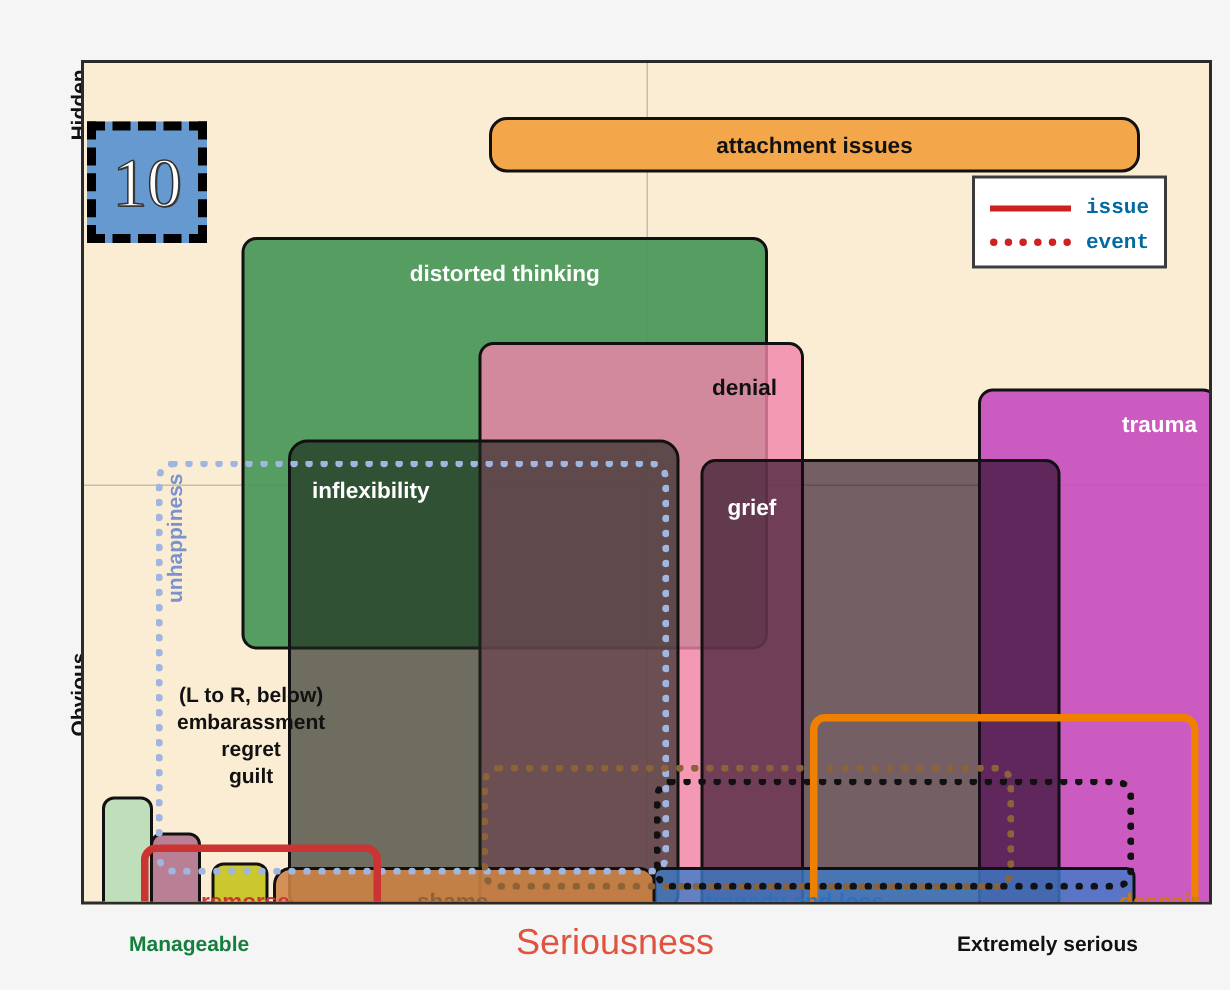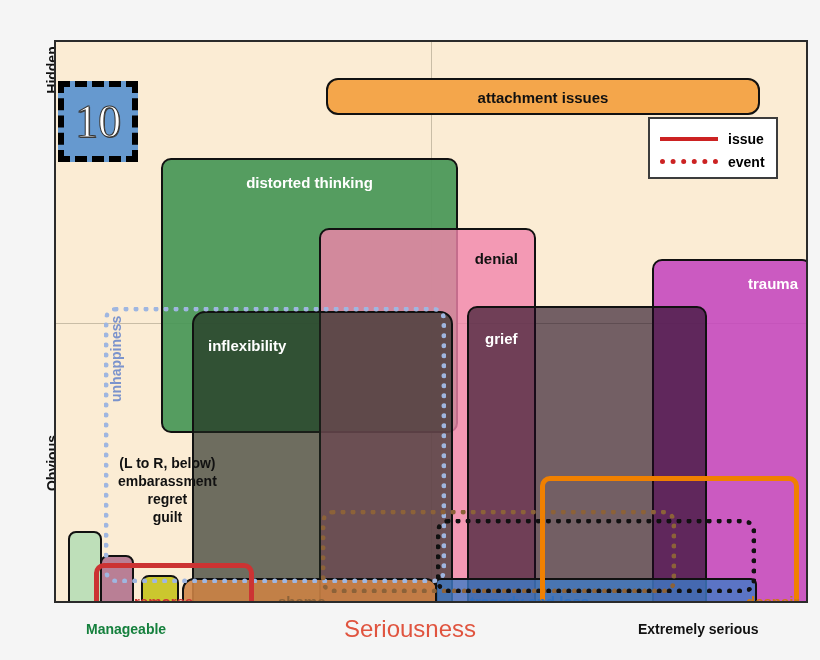--- a/index.html
+++ b/index.html
@@ -89,21 +89,21 @@
   
   .legend{
     position:absolute;left:648px;top:117px;width:130px;height:62px;
     background:#fff;border:2px solid #3c3c3c;box-sizing:border-box;
     padding:8px 10px;
   }
   .legrow{display:flex;align-items:center;height:23px;}
   .legswatch{width:58px;height:0;margin-right:10px;}
   .legsolid{border-top:4px solid #cc2222;}
   .legdots{border-top:5px dotted #cc2222;}
-  .legtext{color:#000000;font-weight:bold;font-size:14px;}
+  .legtext{color:#0369a1;font-weight:bold;font-size:14px;font-family:Liberation Mono, monospace;}
 
   
   .catlbl{position:absolute;font-weight:bold;font-size:15px;}
 
   
   .note{
     position:absolute;left:62px;top:412px;
     font-weight:bold;font-size:14px;color:#111;
     line-height:18px;white-space:pre;text-align:center;
   }
@@ -130,33 +130,33 @@
 
   <div class="plot">
 
     <div class="gridline-v" style="left:375px;"></div>
     <div class="gridline-h" style="top:281px;"></div>
 
     <div class="box" style="left:270px;top:12px;width:434px;height:37px;background:#f4a64b;border-radius:12px;">
       <div class="lbl" style="left:0;right:0;top:9px;text-align:center;color:#111;">attachment issues</div>
     </div>
 
-    <div class="box" style="left:105px;top:92px;width:297px;height:275px;background:rgba(70,150,86,0.92);">
+    <div class="box" style="left:105px;top:92px;width:351px;height:275px;background:rgba(70,150,86,0.92);">
       <div class="lbl" style="left:0;right:0;top:14px;text-align:center;color:#fff;">distorted thinking</div>
     </div>
 
     <div class="box" style="left:596px;top:193px;width:160px;height:368px;background:rgba(196,70,190,0.88);">
       <div class="lbl" style="right:12px;top:14px;color:#fff;">trauma</div>
     </div>
 
     <div class="box" style="left:263px;top:162px;width:217px;height:396px;background:rgba(241,133,171,0.80);">
       <div class="lbl" style="right:16px;top:20px;color:#111;">denial</div>
     </div>
 
-    <div class="box" style="left:136px;top:245px;width:261px;height:316px;background:rgba(30,38,28,0.64);border-radius:13px;">
+    <div class="box" style="left:136px;top:227px;width:261px;height:316px;background:rgba(30,38,28,0.64);border-radius:13px;">
       <div class="lbl" style="left:14px;top:24px;color:#fff;">inflexibility</div>
     </div>
 
     <div class="box" style="left:411px;top:240px;width:240px;height:317px;background:rgba(30,8,30,0.62);">
       <div class="lbl" style="left:16px;top:22px;color:#fff;">grief</div>
     </div>
 
     <div class="box" style="left:12px;top:465px;width:34px;height:84px;background:#bedfb9;border-width:2px;border-radius:8px;"></div>
     <div class="box" style="left:44px;top:489px;width:34px;height:60px;background:#b97f95;border-width:2px;border-radius:8px;"></div>
     <div class="box" style="left:85px;top:509px;width:38px;height:40px;background:#cbc72e;border-width:2px;border-radius:8px;"></div>

